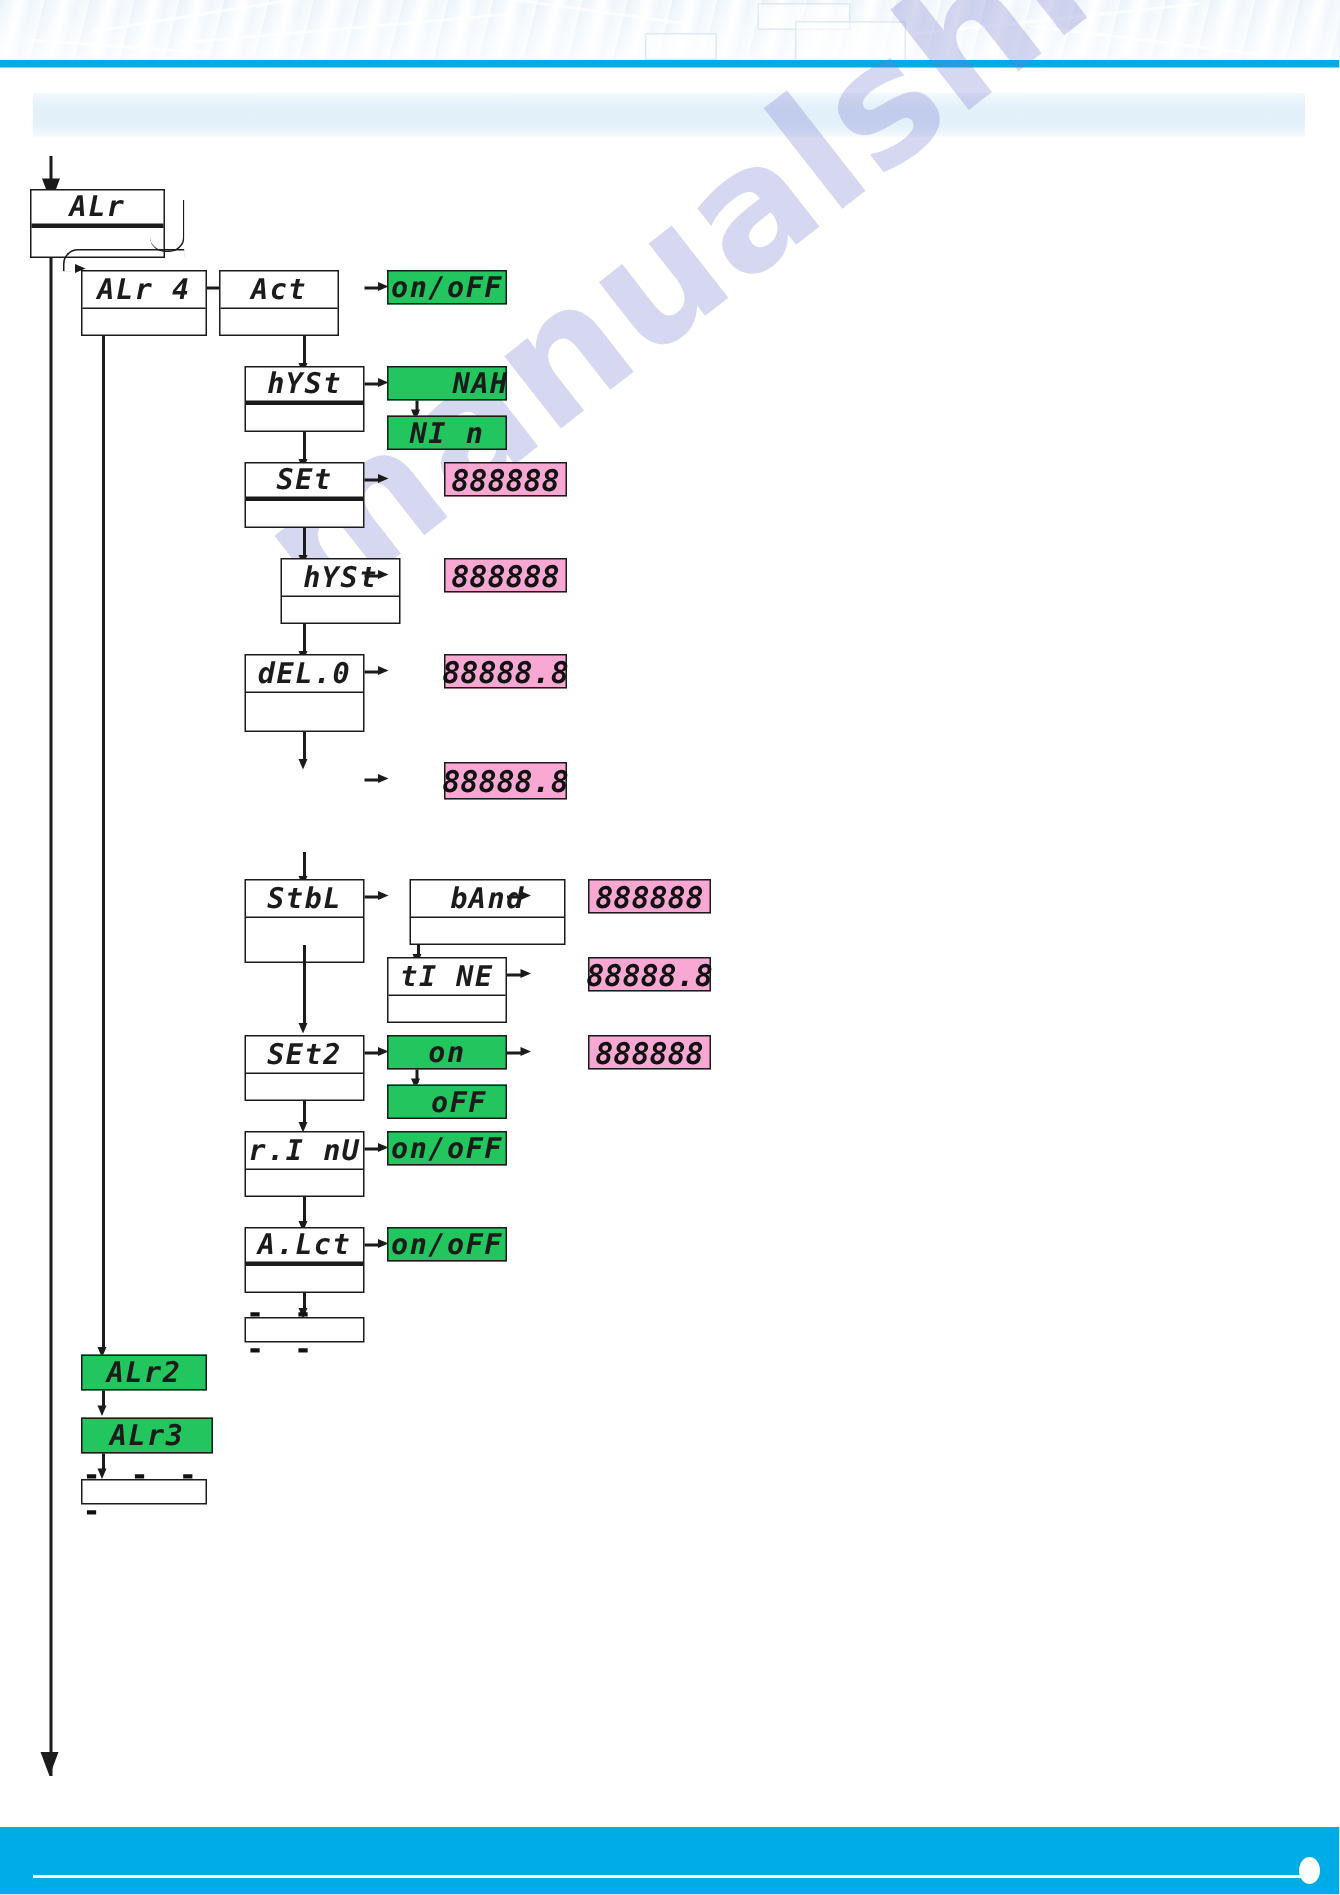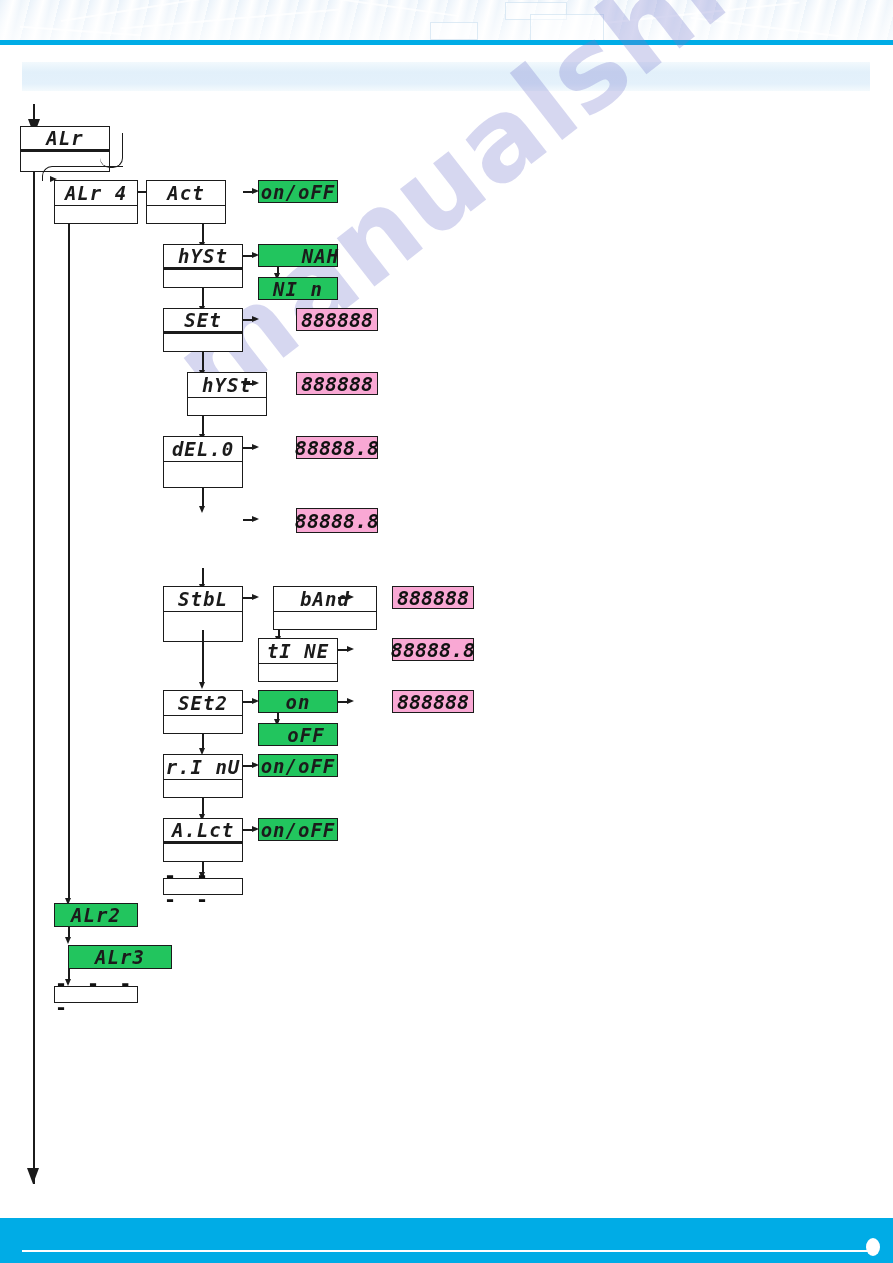--- a/index.html
+++ b/index.html
@@ -339,21 +339,21 @@
   <div class="cell seg" style="left:258px;top:818px;width:80px;height:23px;">on/oFF</div>
 
   <div class="vline" style="left:202px;top:862px;height:14px;"></div>
   <div class="arrow-d" style="left:198.5px;top:872px;"></div>
   <div class="dashbox" style="left:163px;top:878px;width:80px;height:17px;">- - - -</div>
 
   <div class="cell seg" style="left:54px;top:903px;width:84px;height:24px;">ALr2</div>
   <div class="vline" style="left:68px;top:927px;height:12px;"></div>
   <div class="arrow-d" style="left:64.5px;top:937px;"></div>
 
-  <div class="cell seg" style="left:54px;top:945px;width:104px;height:24px;margin-left:14px;">ALr3</div>
+  <div class="cell seg" style="left:54px;top:945px;width:88px;height:24px;">ALr3</div>
   <div class="vline" style="left:68px;top:969px;height:12px;"></div>
   <div class="arrow-d" style="left:64.5px;top:979px;"></div>
 
   <div class="dashbox" style="left:54px;top:986px;width:84px;height:17px;">- - - -</div>
 
 </div>
 
 <div id="footer-bar"></div>
 <div id="footer-line"></div>
 <div id="footer-dot"></div>

